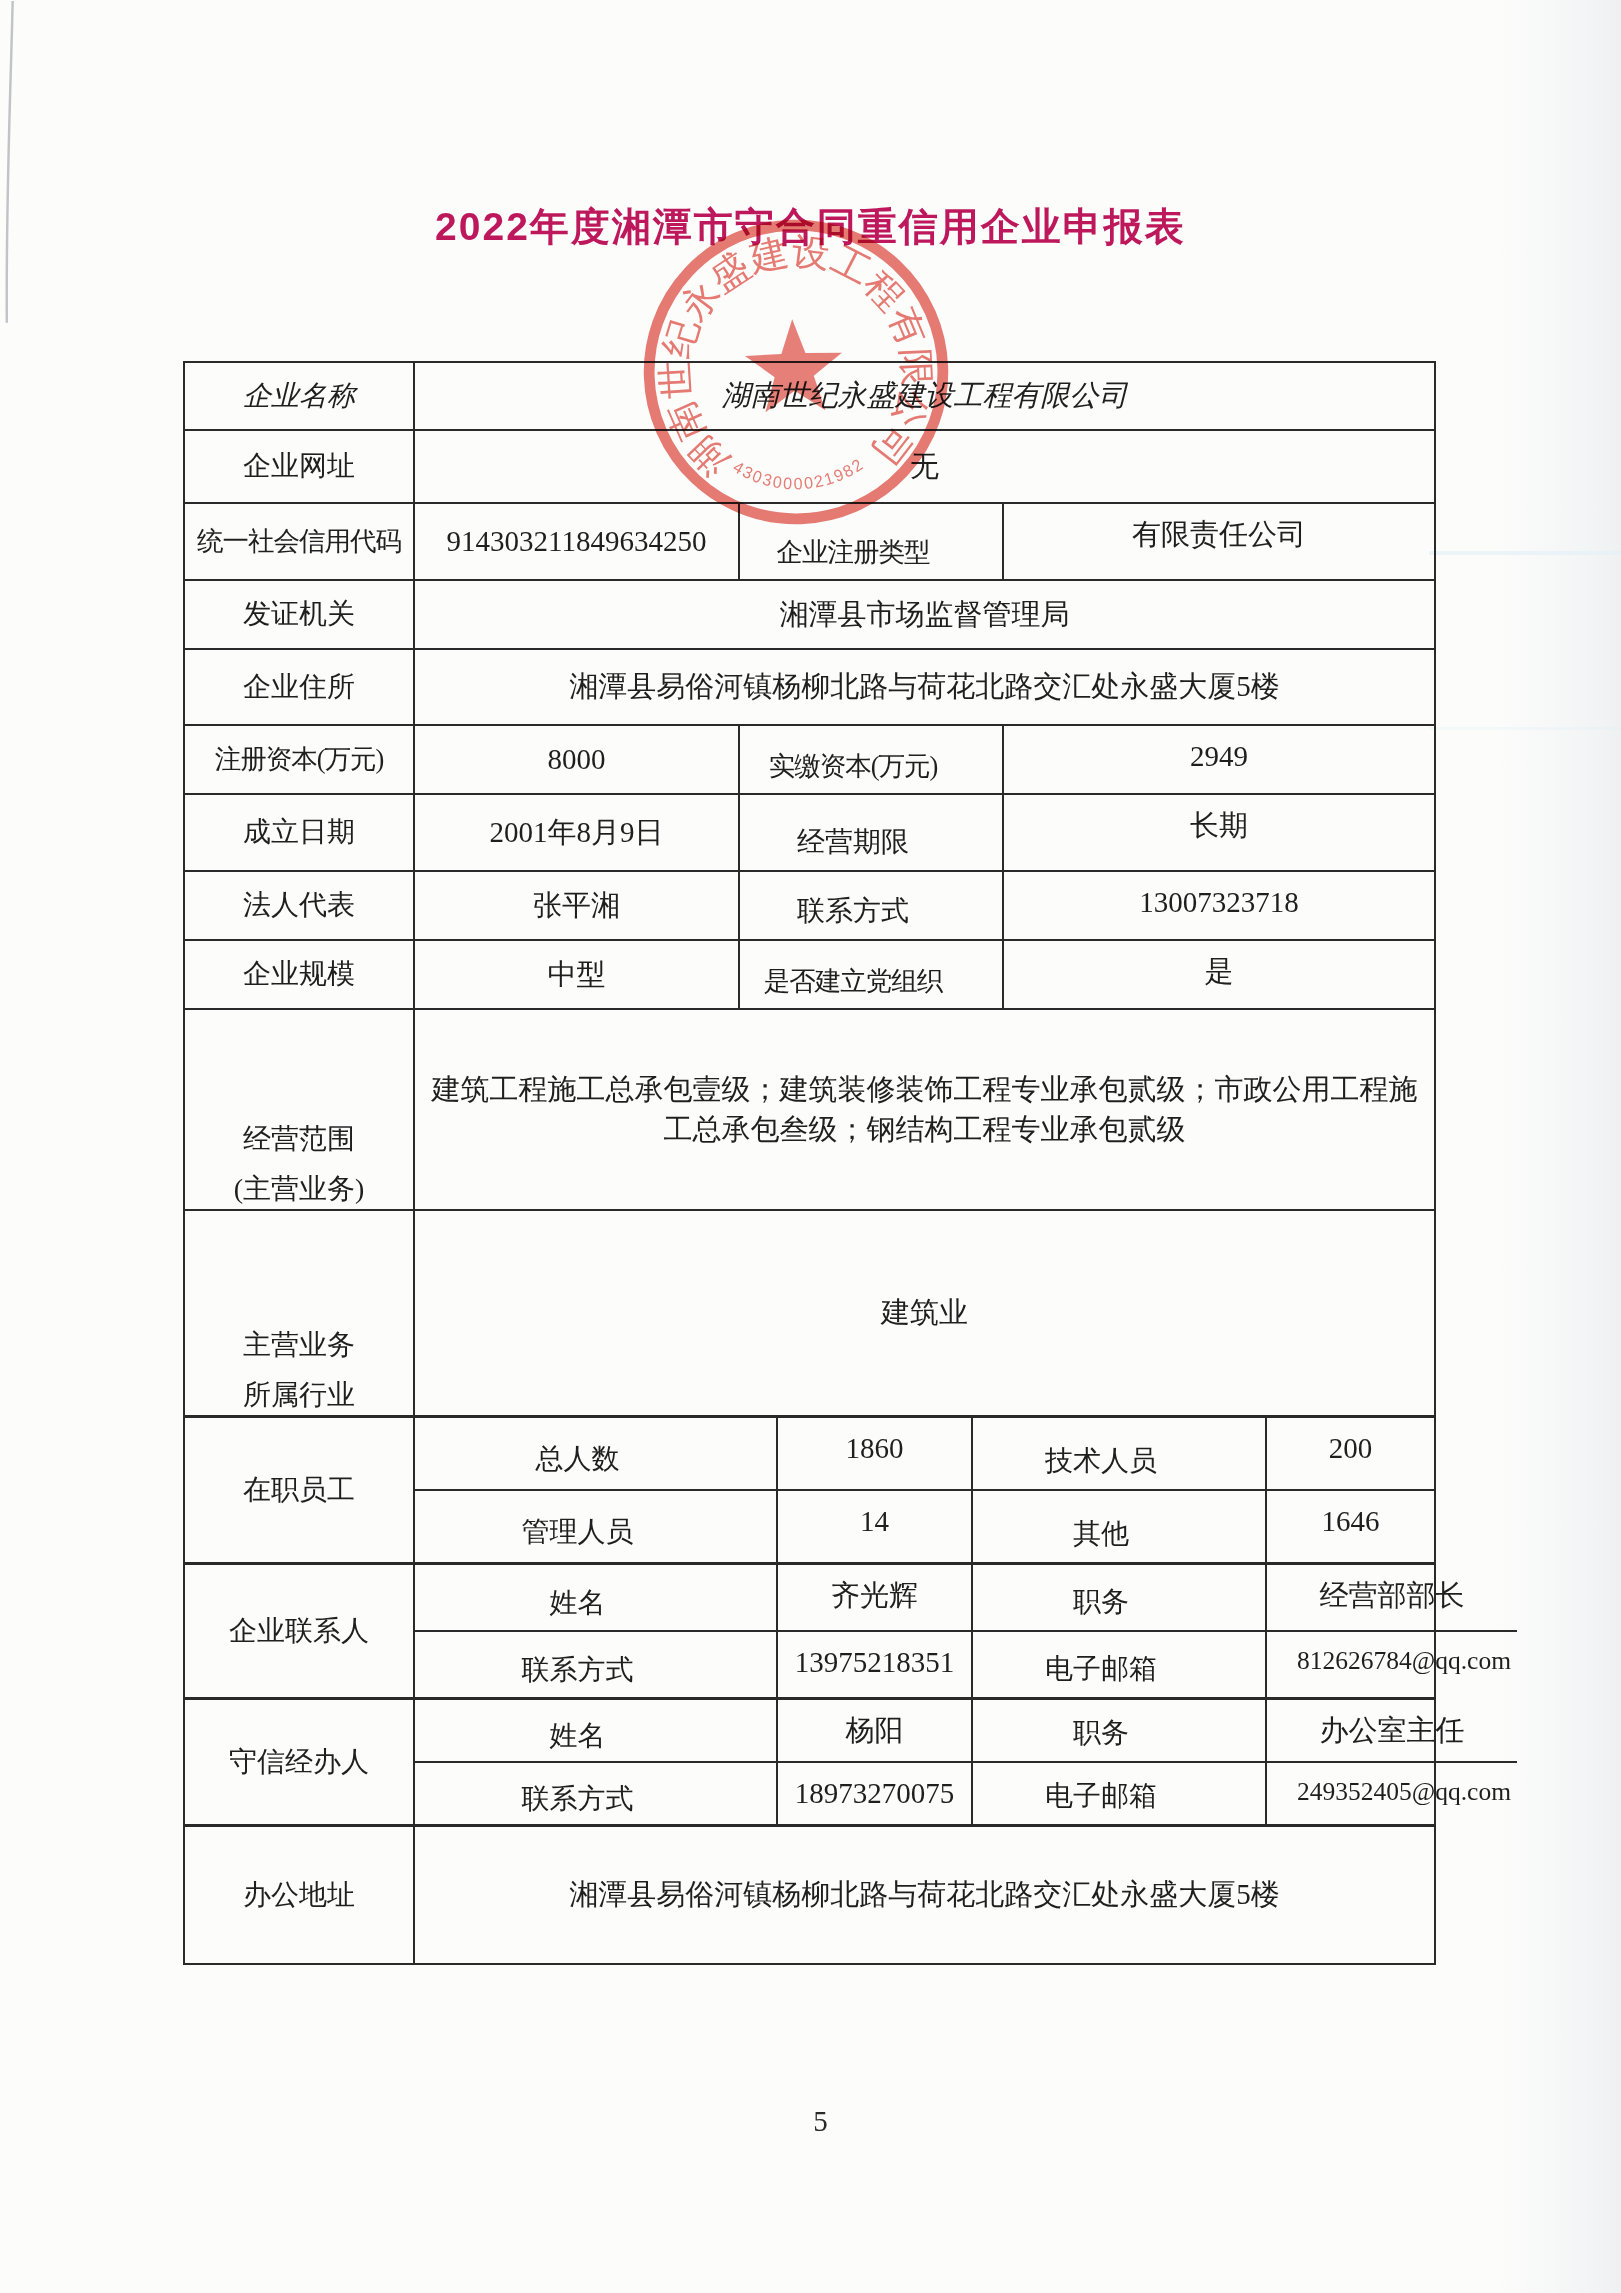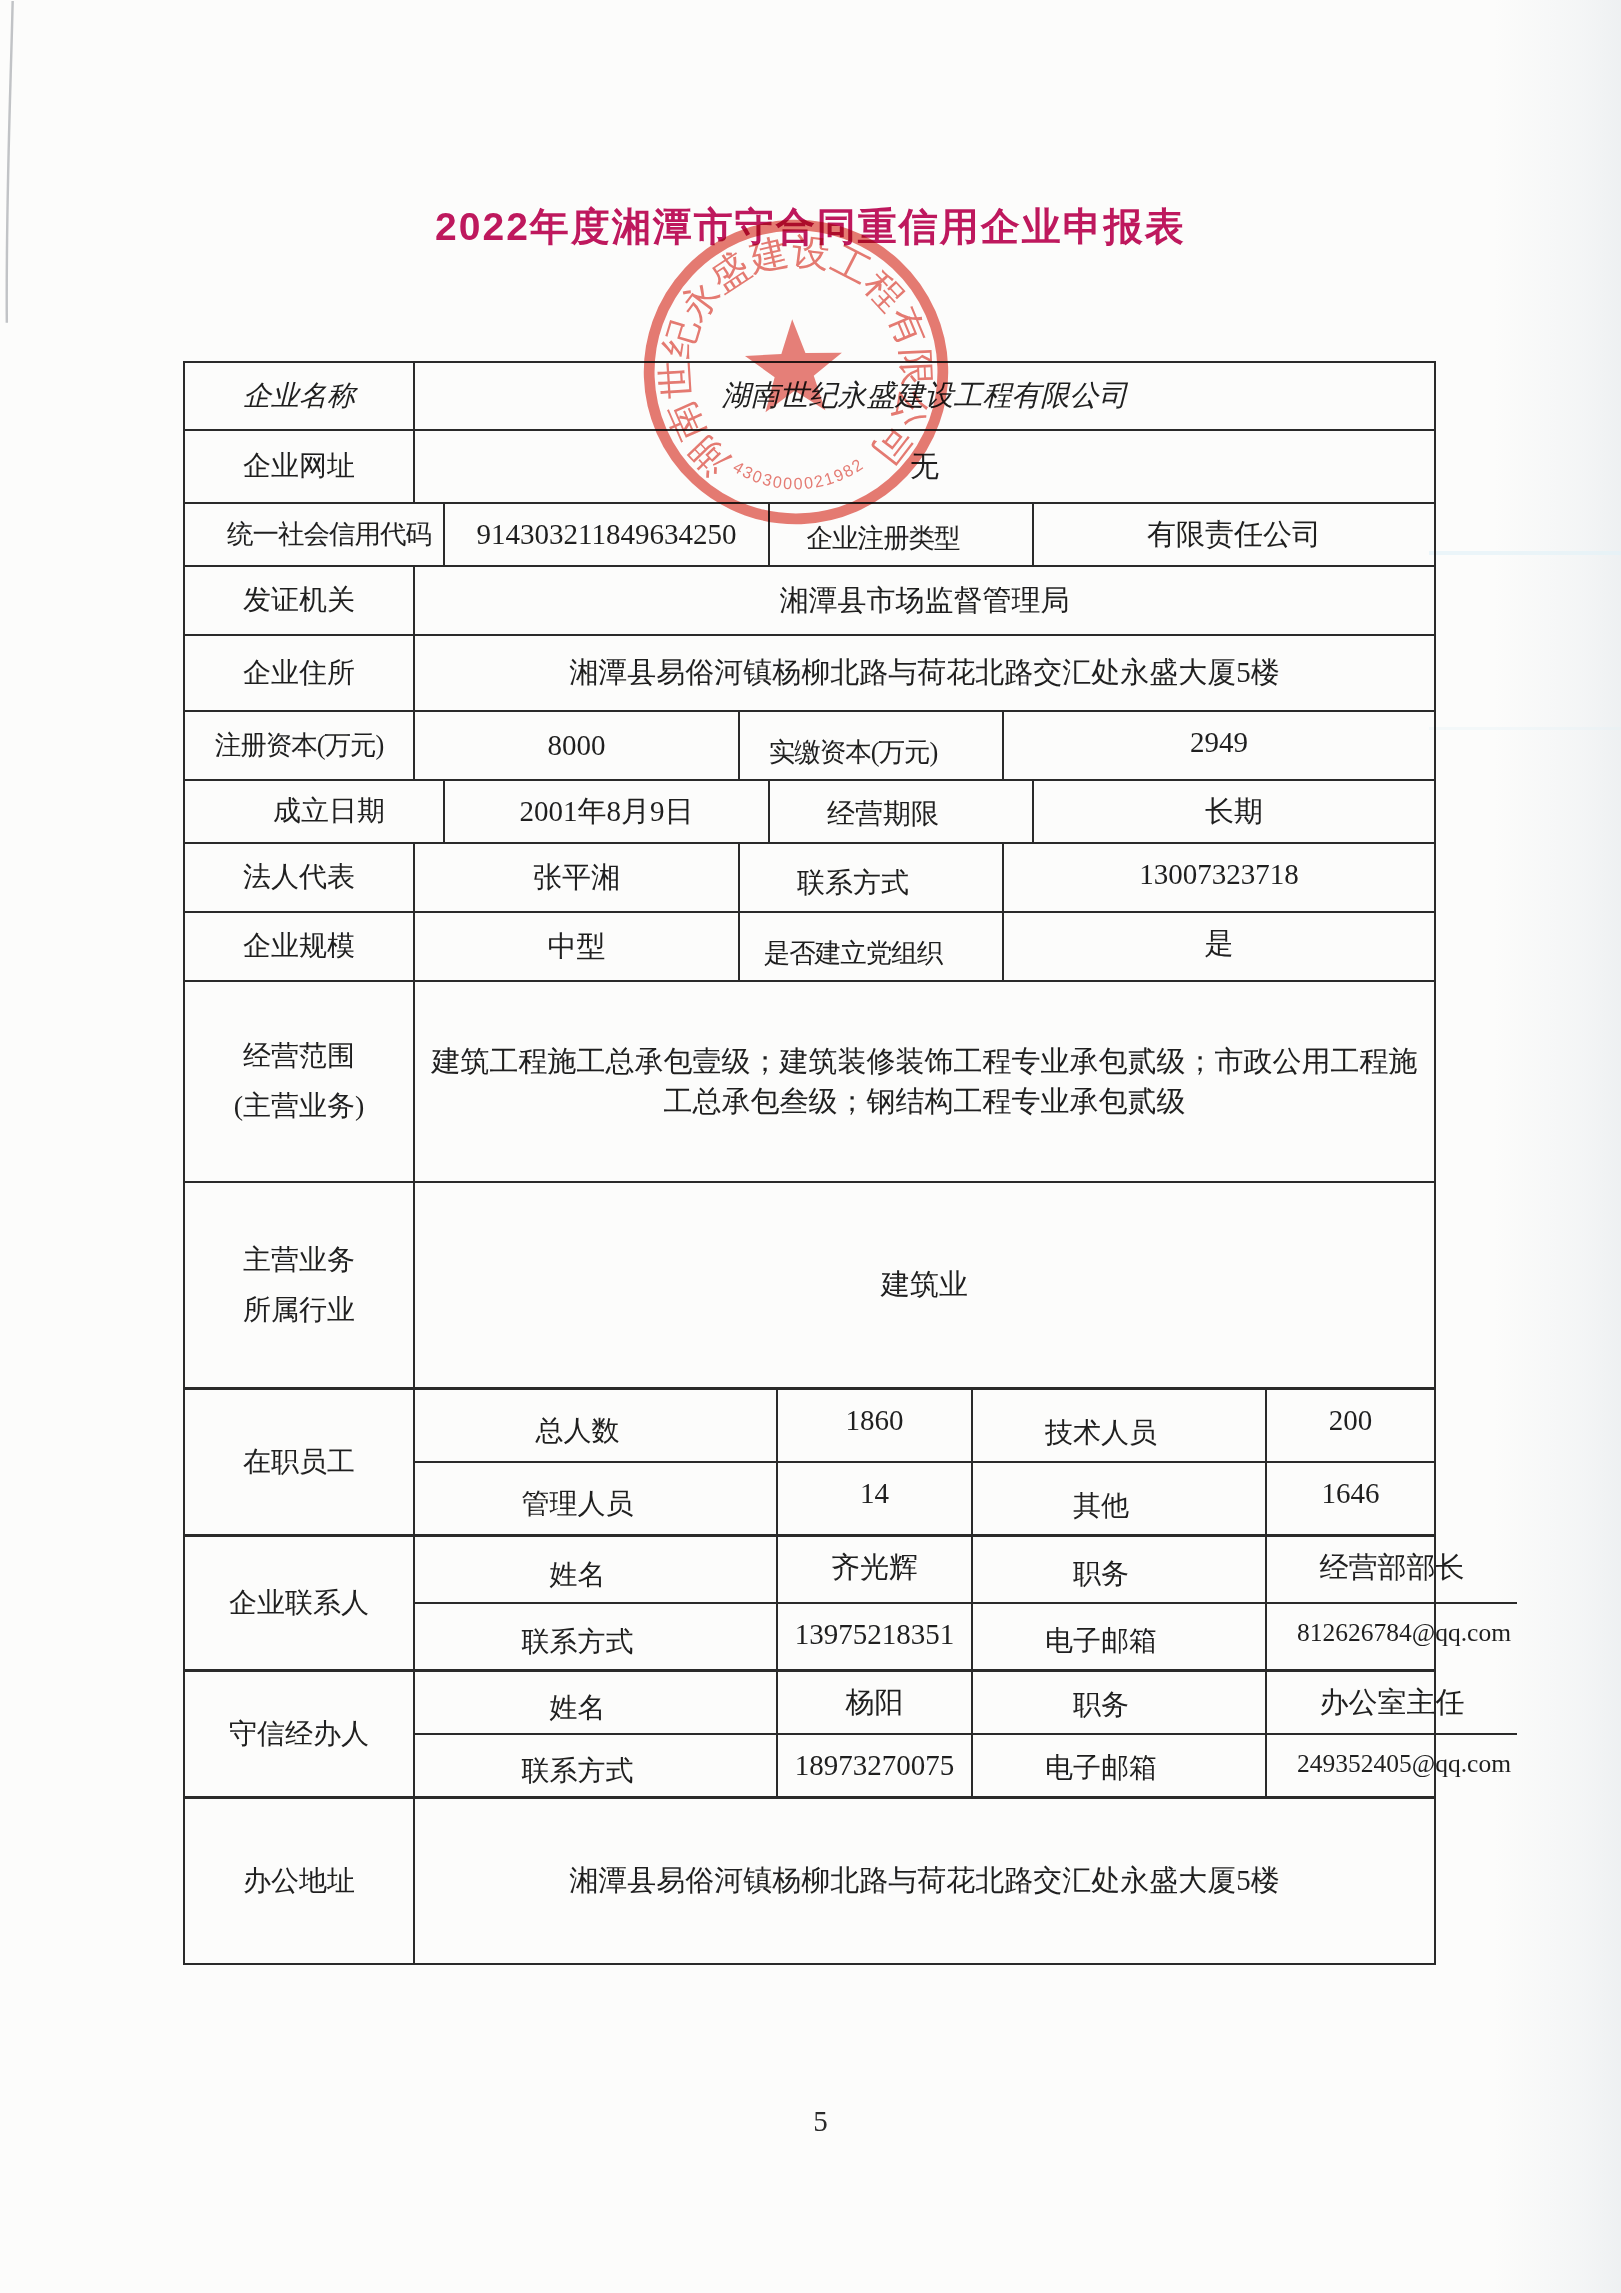--- a/index.html
+++ b/index.html
@@ -52,31 +52,31 @@
     text-align:center;
     padding:2px 5.9px;
     line-height:1.3;
   }
   .cell + .cell, .sub-col{border-left:2px solid #2a2a2a;box-sizing:border-box;}
   .w233{width:228px;flex-shrink:0;}
   .w332{width:325px;flex-shrink:0;}
   .w199{width:195px;flex-shrink:0;}
   .w263{width:258px;flex-shrink:0;}
   .grow{flex:1;}
-  .h76{height:66px;font-style:italic;} .h74{height:73px;} .h72{height:63px;padding-left:30px;} .h70{height:69px;}
+  .h76{height:66px;font-style:italic;} .h74{height:73px;} .h72{height:77px;} .h70{height:69px;}
   .h78{height:76px;} .h205{height:201px;} .h210{height:206px;}
   .g150{height:147px;} .g138{height:135px;} .g130{height:127px;}
   .officeRow{flex:1;}
   .small{font-size:26.5px;letter-spacing:-1px;}
   .low{align-items:flex-end;padding-bottom:9.8px;}
   .lowish{padding-top:13.7px;}
   .hi{align-items:flex-start;padding-top:11.8px;margin-left:36px;}
   .value{font-size:29px;}
   .email{font-size:25.5px;letter-spacing:0;padding-left:30px;}
-  .two-line{flex-direction:column;justify-content:center;gap:13.7px;}
+  .two-line{flex-direction:column;justify-content:flex-end;gap:13.7px;}
   .scope-text{padding:0 11.8px;line-height:1.35;}
   .sub-col{display:flex;flex-direction:column;flex:1;border-left:2px solid #2a2a2a;}
   .sub-row{display:flex;flex-direction:row;flex:1;box-sizing:border-box;}
   .sub-row + .sub-row{border-top:2px solid #2a2a2a;}
   .sub-row .cell:first-child{border-left:none;}
 
   .page-number{
     position:absolute;left:0;top:2105px;width:1641px;
     text-align:center;font-size:29px;color:#2a2a2a;
   }

